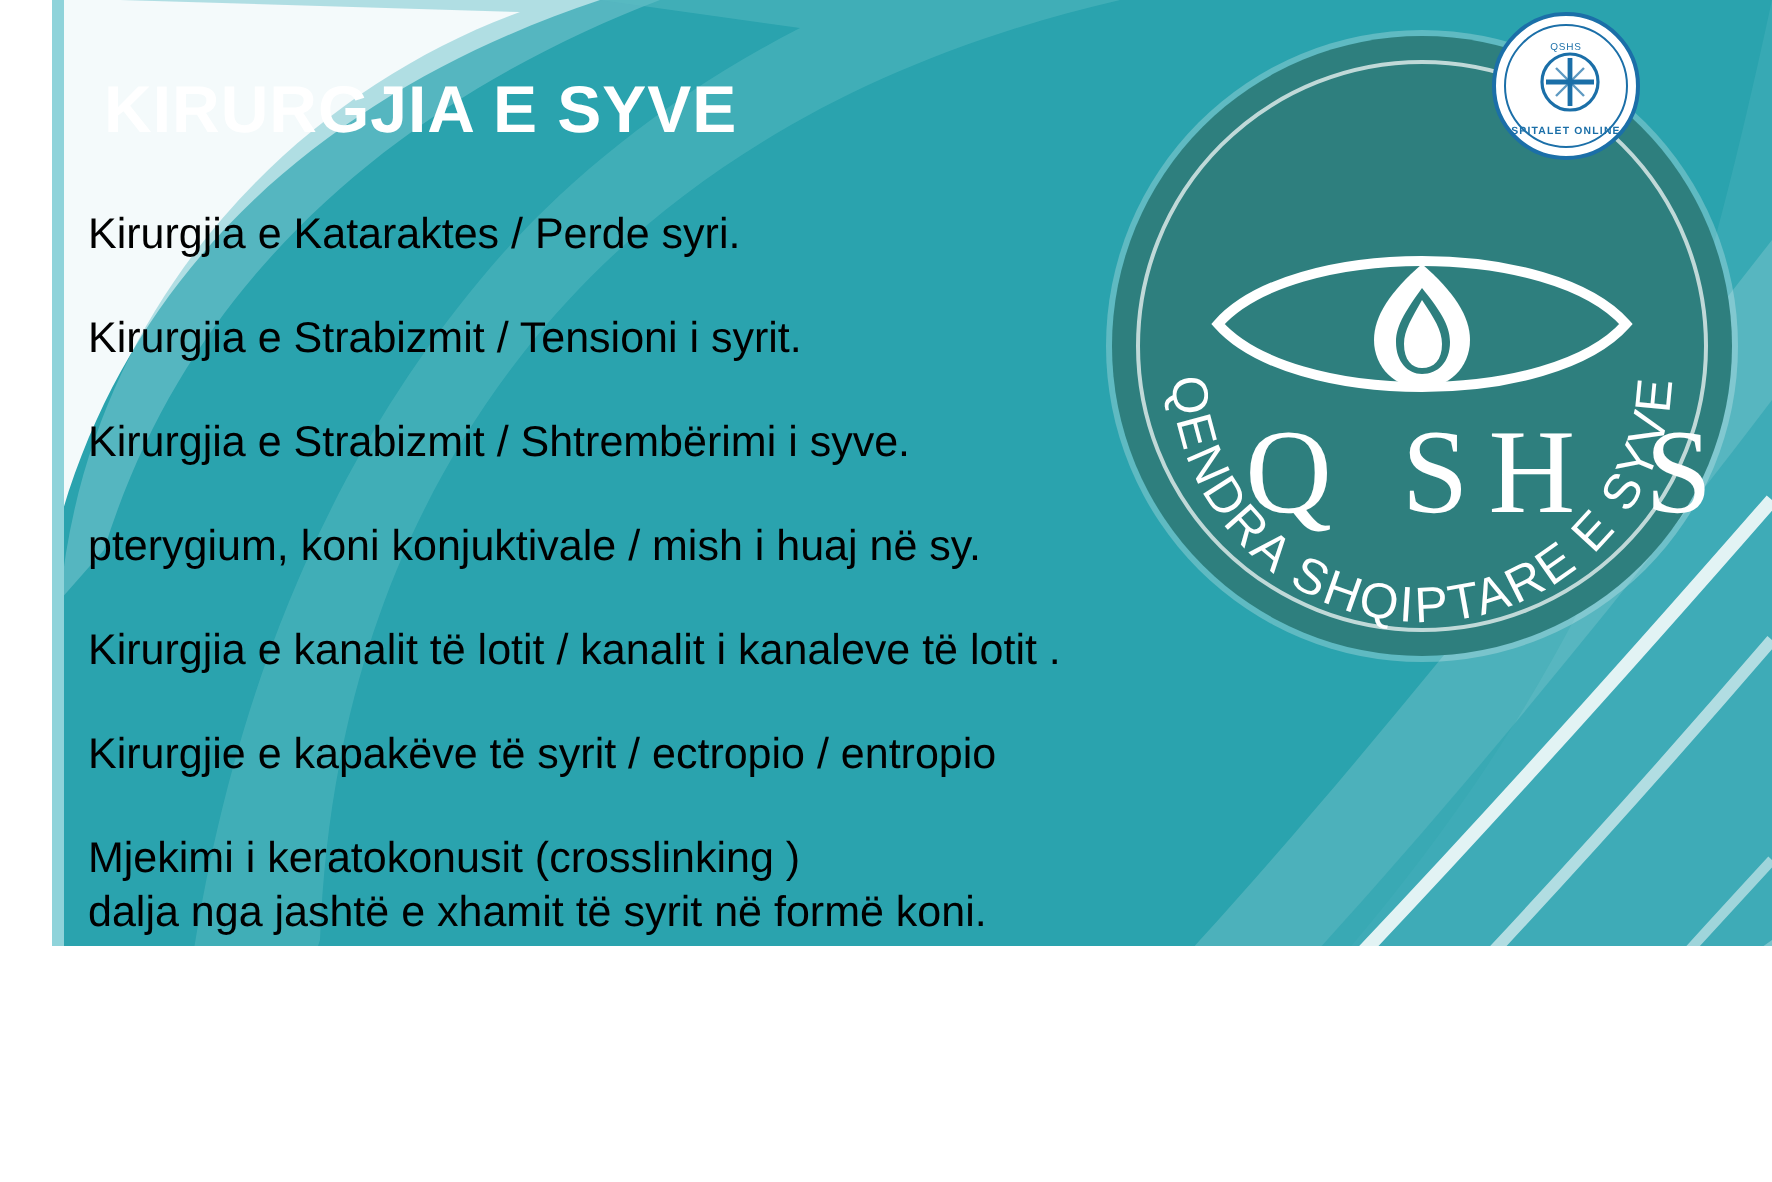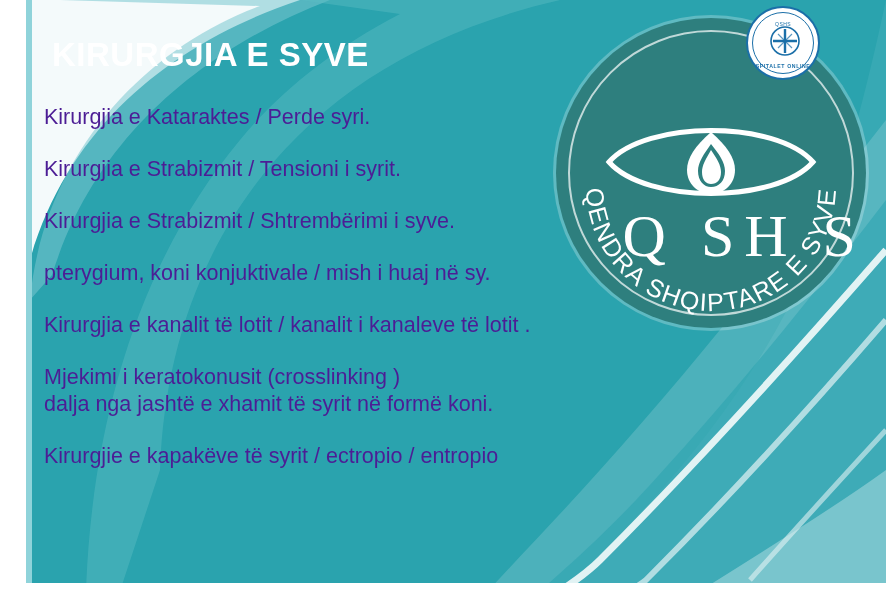--- a/index.html
+++ b/index.html
@@ -6,21 +6,21 @@
     margin: 0;
     padding: 0;
     background: #ffffff;
   }
   body {
     font-family: "Liberation Sans", sans-serif;
   }
   #poster {
     position: relative;
     width: 886px;
-    height: 583px;
+    height: 473px;
     overflow: hidden;
     background: #2aa3ae;
     text-decoration: underline;
   }
   
   .bg-layer {
     position: absolute;
     inset: 0;
     width: 886px;
     height: 591px;
@@ -58,21 +58,21 @@
     font-size: 33px;
     font-weight: bold;
     letter-spacing: 0.5px;
     margin: 0 0 30px 8px;
     color: #ffffff;
   }
   .item {
     font-size: 21.5px;
     line-height: 27px;
     margin: 12px 0 25px 0;
-    color: #4c1d95;
+    color: #000000;
     font-weight: 400;
   }
   .item .l2 {
     display: block;
   }
 
   
   .logo-wrap {
     position: absolute;
     left: 556px;
@@ -209,25 +209,25 @@
     <p class="item">
       <span>Kirurgjia e Strabizmit / Shtrembërimi i syve.</span>
     </p>
     <p class="item">
       <span class="l2">pterygium, koni konjuktivale  / mish i huaj në sy.</span>
     </p>
     <p class="item">
       <span>Kirurgjia e kanalit të lotit / kanalit i kanaleve të lotit .</span>
     </p>
     <p class="item">
+      <span>Kirurgjie e kapakëve të syrit / ectropio / entropio</span>
+    </p>
+    <p class="item">
       <span>Mjekimi i keratokonusit (crosslinking )</span>
       <span class="l2">dalja nga jashtë e xhamit të syrit në formë koni.</span>
-    </p>
-    <p class="item">
-      <span>Kirurgjie e kapakëve të syrit / ectropio / entropio</span>
     </p>
   </div>
 
   <div class="logo-wrap">
     <div class="logo-circle"></div>
     <div class="logo-inner-ring"></div>
 
     <svg class="logo-eye" width="220" height="96" viewBox="0 0 220 96">
       <path d="M8,48 C45,6 175,6 212,48 C175,90 45,90 8,48 Z" fill="none" stroke="#ffffff" stroke-width="5"></path>
       <path d="M110,18 C126,32 134,44 134,56 C134,70 123,80 110,80 C97,80 86,70 86,56 C86,44 94,32 110,18 Z" fill="#ffffff"></path>

